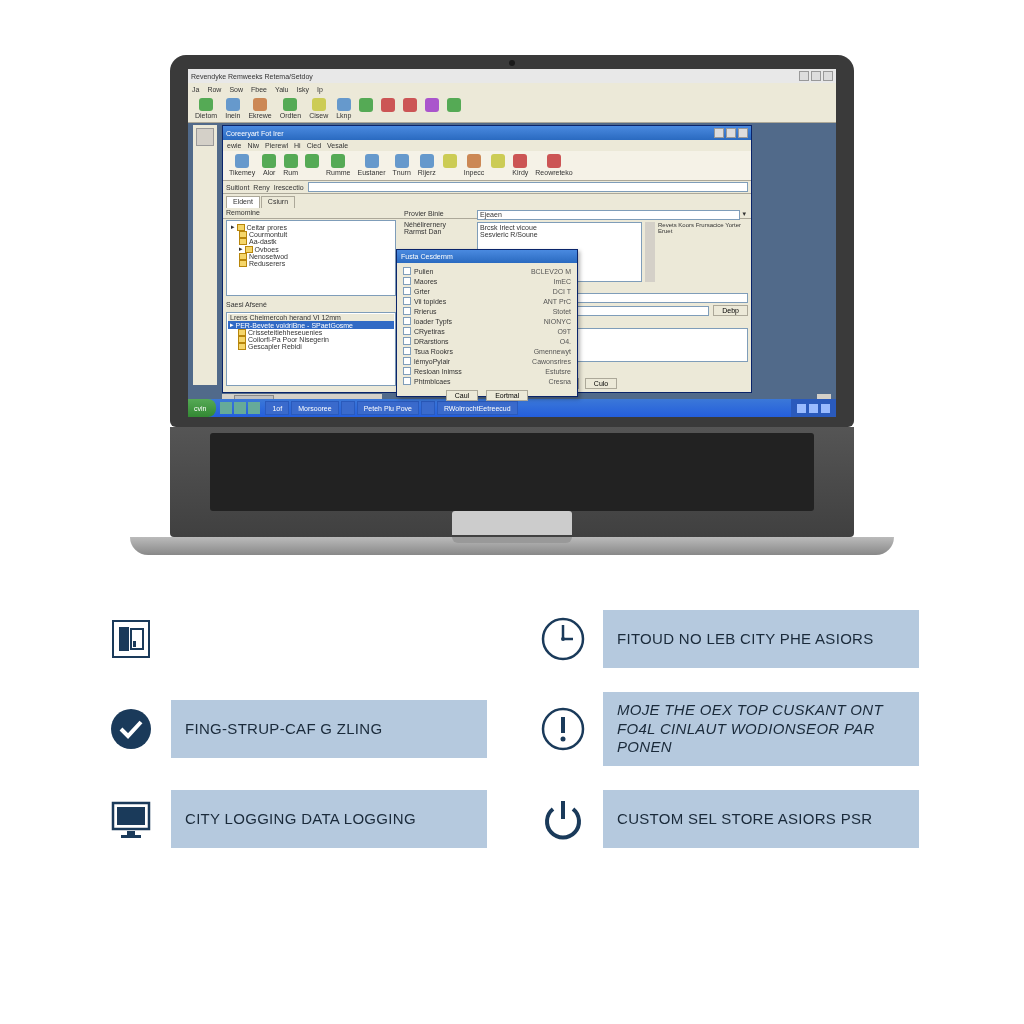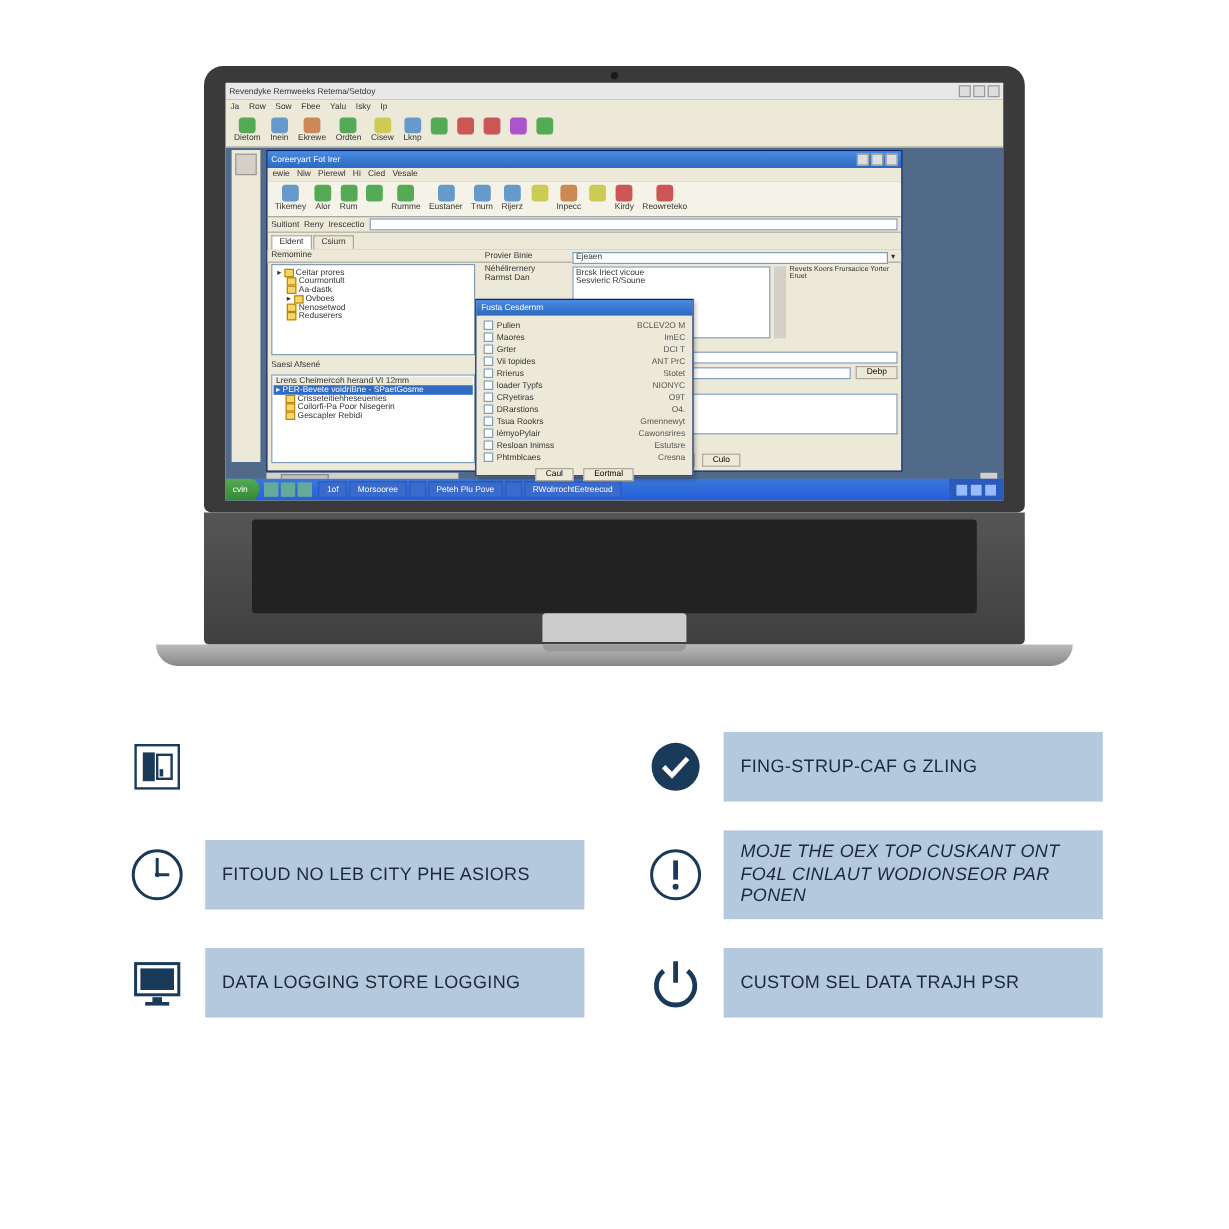--- a/index.html
+++ b/index.html
@@ -458,44 +458,44 @@
   <div class="feat r1">
     <div class="ficon">
       <svg viewBox="0 0 48 48">
           <rect x="6" y="6" width="36" height="36" fill="none" stroke="#1a3a5a" stroke-width="2"></rect>
           <rect x="12" y="12" width="10" height="24" fill="#1a3a5a"></rect>
           <rect x="24" y="14" width="12" height="20" fill="none" stroke="#1a3a5a" stroke-width="2"></rect>
           <rect x="26" y="26" width="3" height="6" fill="#1a3a5a"></rect>
         </svg>
     </div>
   </div>
-  <div class="feat">
-    <div class="ficon">
-      <svg viewBox="0 0 48 48">
-          <circle cx="24" cy="24" r="20" fill="#1a3a5a"></circle>
-          <path d="M14 24 L21 31 L34 17" fill="none" stroke="#fff" stroke-width="4"></path>
-        </svg>
-    </div>
-    <div class="fbar">
-        <span>FING-STRUP-CAF G ZLING</span>
-      </div>
-  </div>
   <div class="feat r1">
     <div class="ficon">
       <svg viewBox="0 0 48 48">
           <circle cx="24" cy="24" r="20" fill="none" stroke="#1a3a5a" stroke-width="2.5"></circle>
           <line x1="24" y1="24" x2="24" y2="10" stroke="#1a3a5a" stroke-width="2.5"></line>
           <line x1="24" y1="24" x2="34" y2="24" stroke="#1a3a5a" stroke-width="2.5"></line>
           <circle cx="24" cy="24" r="2" fill="#1a3a5a"></circle>
         </svg>
     </div>
     <div class="fbar">
         <span>FITOUD NO LEB CITY PHE ASIORS</span>
       </div>
   </div>
+  <div class="feat">
+    <div class="ficon">
+      <svg viewBox="0 0 48 48">
+          <circle cx="24" cy="24" r="20" fill="#1a3a5a"></circle>
+          <path d="M14 24 L21 31 L34 17" fill="none" stroke="#fff" stroke-width="4"></path>
+        </svg>
+    </div>
+    <div class="fbar">
+        <span>FING-STRUP-CAF G ZLING</span>
+      </div>
+  </div>
   <div class="feat r5">
     <div class="ficon">
       <svg viewBox="0 0 48 48">
           <circle cx="24" cy="24" r="20" fill="none" stroke="#1a3a5a" stroke-width="2.5"></circle>
           <rect x="22" y="12" width="4" height="16" fill="#1a3a5a"></rect>
           <circle cx="24" cy="34" r="2.5" fill="#1a3a5a"></circle>
         </svg>
     </div>
     <div class="fbar">
         <span>MOJE THE OEX TOP CUSKANT ONT FO4L CINLAUT WODIONSEOR PAR PONEN</span>
@@ -504,27 +504,27 @@
   <div class="feat">
     <div class="ficon">
       <svg viewBox="0 0 48 48">
           <rect x="6" y="8" width="36" height="26" fill="none" stroke="#1a3a5a" stroke-width="2.5"></rect>
           <rect x="10" y="12" width="28" height="18" fill="#1a3a5a"></rect>
           <rect x="20" y="36" width="8" height="4" fill="#1a3a5a"></rect>
           <rect x="14" y="40" width="20" height="3" fill="#1a3a5a"></rect>
         </svg>
     </div>
     <div class="fbar">
-        <span>DATA LOGGING STORE LOGGING</span>
+        <span>CITY LOGGING DATA LOGGING</span>
       </div>
   </div>
   <div class="feat">
     <div class="ficon">
       <svg viewBox="0 0 48 48">
           <path d="M24 6 L24 24" stroke="#1a3a5a" stroke-width="4" fill="none"></path>
           <path d="M14 14 A16 16 0 1 0 34 14" stroke="#1a3a5a" stroke-width="4" fill="none"></path>
         </svg>
     </div>
     <div class="fbar">
-        <span>CUSTOM SEL DATA TRAJH PSR</span>
+        <span>CUSTOM SEL STORE ASIORS PSR</span>
       </div>
   </div>
 </div>
 
 </body></html>

